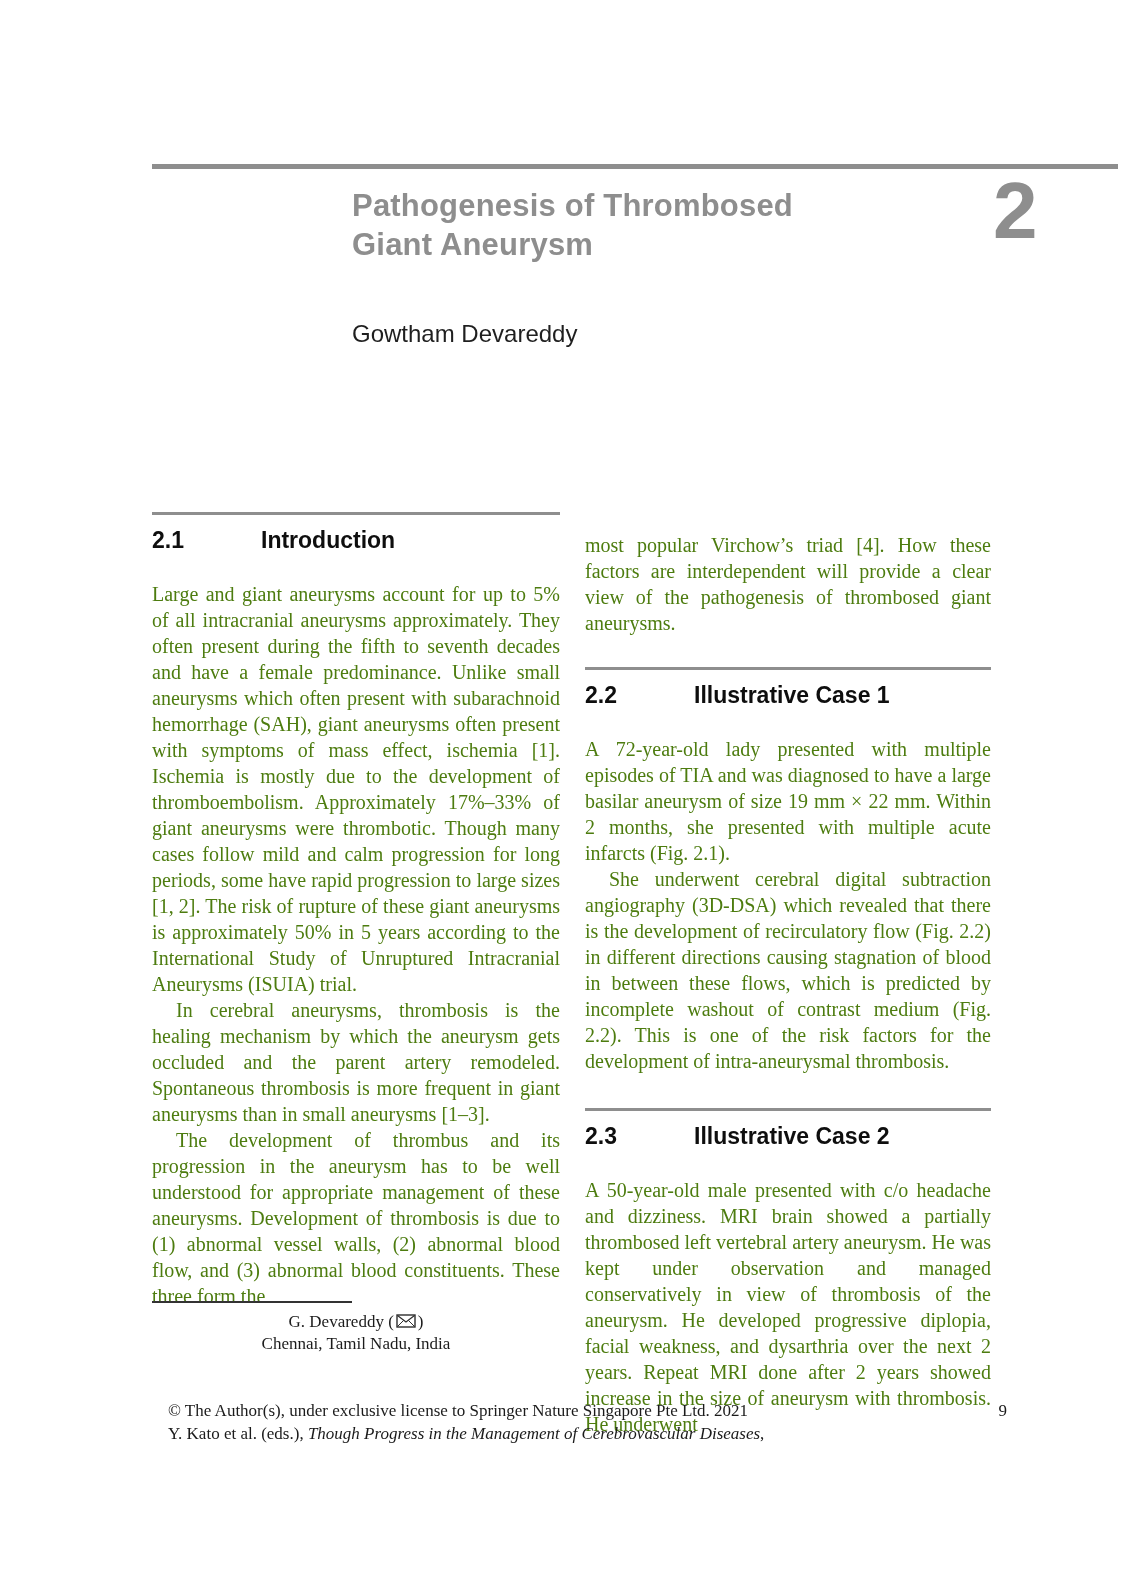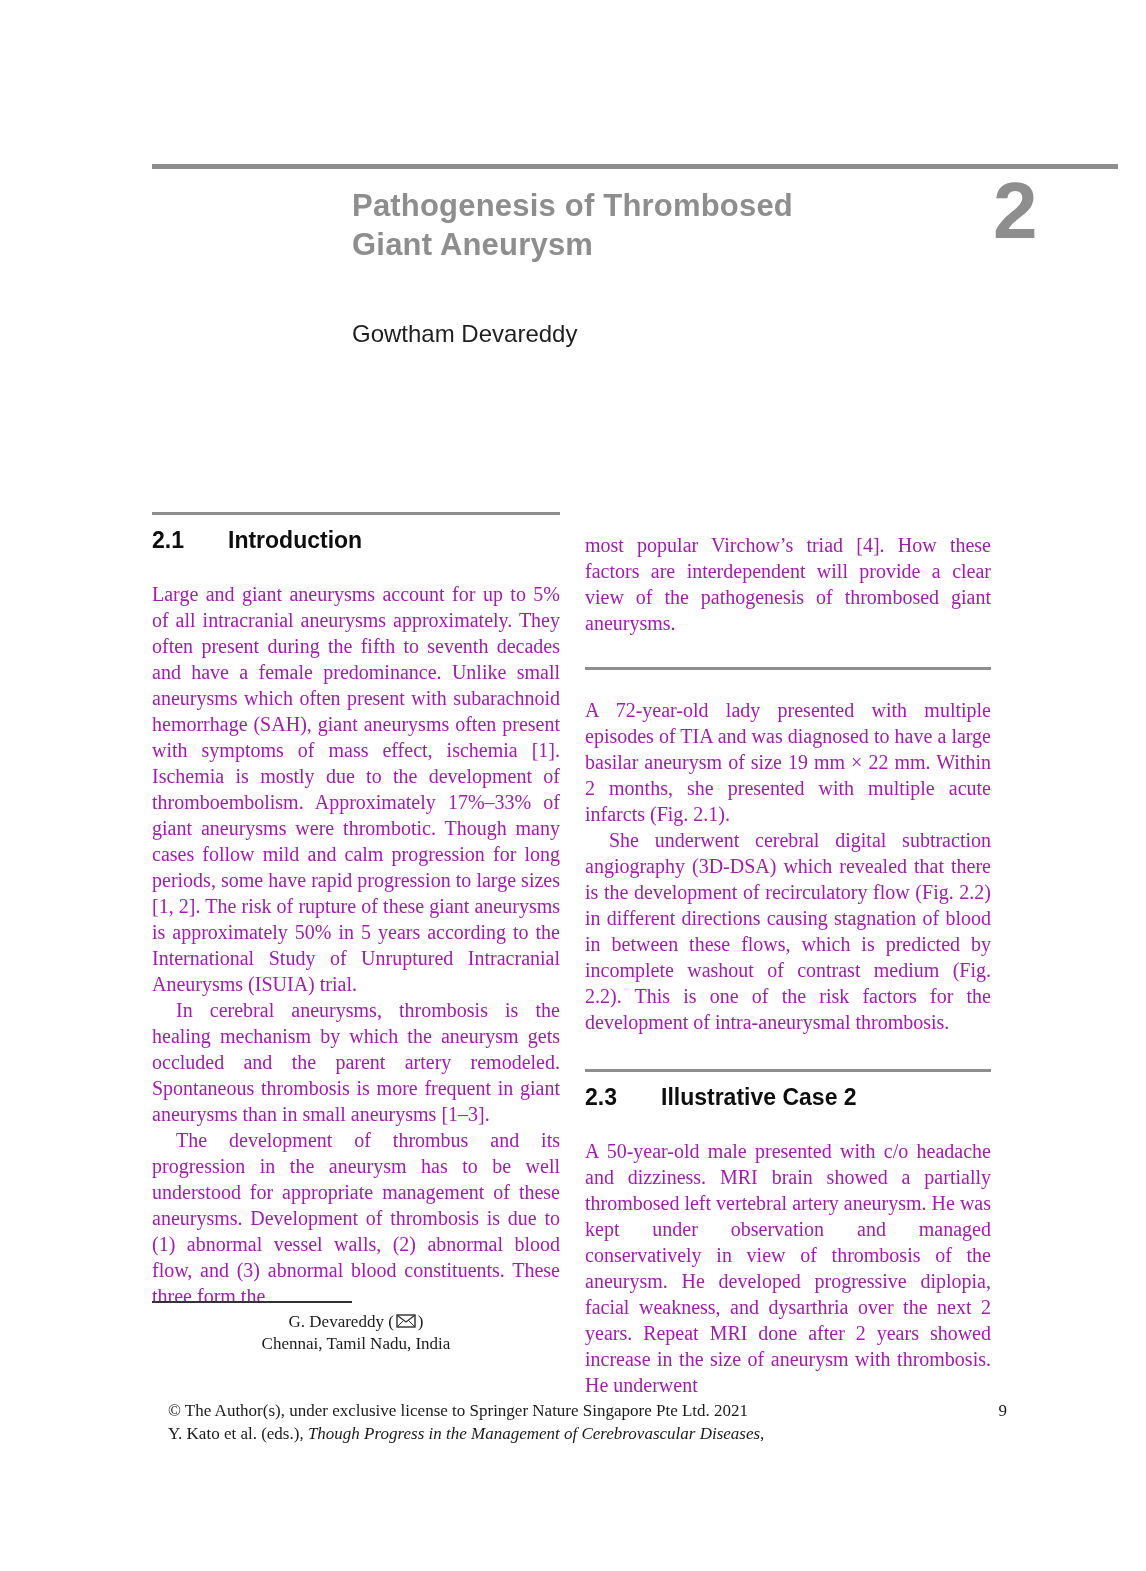--- a/index.html
+++ b/index.html
@@ -41,27 +41,28 @@
   }
   .col { position: absolute; }
   .col-left  { left: 152px; top: 512px; width: 408px; }
   .col-right { left: 585px; top: 505px; width: 406px; }
   .sec-rule { height: 3px; background: #8e8e8e; }
   .sec-head {
     display: flex;
     margin: 11px 0 0 0;
     font: bold 23px/28px "Liberation Sans", sans-serif;
     color: #0e0e0e;
+    gap: 33px;
   }
   .sec-num { width: 76px; flex: 0 0 76px; }
   .body {
     margin: 0;
     font: 20px/26px "Liberation Serif", serif;
     text-align: justify;
-    color: #a21caf;
+    color: #4d7c0f;
   }
   .first { margin-top: 27px; }
   .indent { text-indent: 24px; }
   .gap-a { margin-top: 31px; }
   .gap-b { margin-top: 34px; }
   .footnote {
     position: absolute;
     left: 152px; top: 1301px;
     width: 408px;
     font: 17px/22px "Liberation Serif", serif;
@@ -106,20 +107,24 @@
     </h2>
     <p class="body first">Large and giant aneurysms account for up to 5% of all intracranial aneurysms approximately. They often present during the fifth to seventh decades and have a female predominance. Unlike small aneurysms which often present with subarachnoid hemorrhage (SAH), giant aneurysms often present with symptoms of mass effect, ischemia [1]. Ischemia is mostly due to the development of thromboembolism. Approximately 17%–33% of giant aneurysms were thrombotic. Though many cases follow mild and calm progression for long periods, some have rapid progression to large sizes [1, 2]. The risk of rupture of these giant aneurysms is approximately 50% in 5 years according to the International Study of Unruptured Intracranial Aneurysms (ISUIA) trial.</p>
     <p class="body indent">In cerebral aneurysms, thrombosis is the healing mechanism by which the aneurysm gets occluded and the parent artery remodeled. Spontaneous thrombosis is more frequent in giant aneurysms than in small aneurysms [1–3].</p>
     <p class="body indent">The development of thrombus and its progression in the aneurysm has to be well understood for appropriate management of these aneurysms. Development of thrombosis is due to (1) abnormal vessel walls, (2) abnormal blood flow, and (3) abnormal blood constituents. These three form the</p>
   </div>
 
   <div class="col col-right">
     <p class="body first">most popular Virchow’s triad [4]. How these factors are interdependent will provide a clear view of the pathogenesis of thrombosed giant aneurysms.</p>
 
     <div class="sec-rule gap-a"></div>
+    <h2 class="sec-head">
+      <span class="sec-num">2.2</span>
+      <span class="sec-title">Illustrative Case 1</span>
+    </h2>
     <p class="body first">A 72-year-old lady presented with multiple episodes of TIA and was diagnosed to have a large basilar aneurysm of size 19 mm × 22 mm. Within 2 months, she presented with multiple acute infarcts (Fig. 2.1).</p>
     <p class="body indent">She underwent cerebral digital subtraction angiography (3D-DSA) which revealed that there is the development of recirculatory flow (Fig. 2.2) in different directions causing stagnation of blood in between these flows, which is predicted by incomplete washout of contrast medium (Fig. 2.2). This is one of the risk factors for the development of intra-aneurysmal thrombosis.</p>
 
     <div class="sec-rule gap-b"></div>
     <h2 class="sec-head">
       <span class="sec-num">2.3</span>
       <span class="sec-title">Illustrative Case 2</span>
     </h2>
     <p class="body first">A 50-year-old male presented with c/o headache and dizziness. MRI brain showed a partially thrombosed left vertebral artery aneurysm. He was kept under observation and managed conservatively in view of thrombosis of the aneurysm. He developed progressive diplopia, facial weakness, and dysarthria over the next 2 years. Repeat MRI done after 2 years showed increase in the size of aneurysm with thrombosis. He underwent</p>
   </div>

